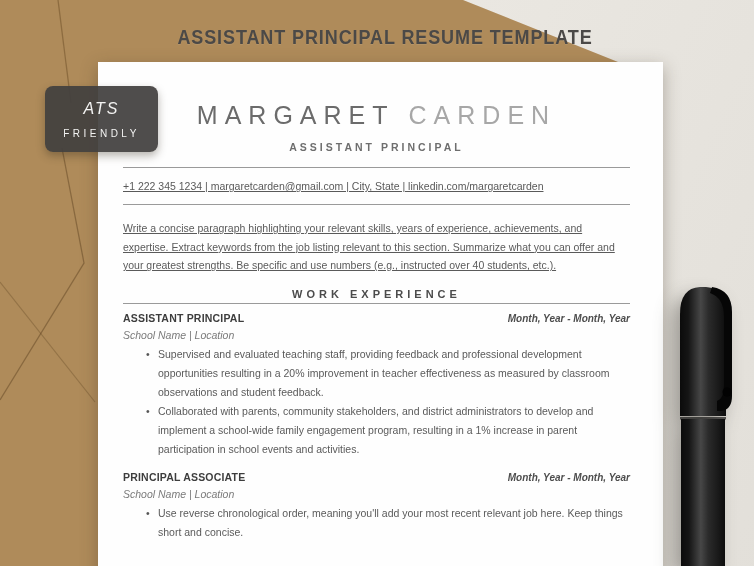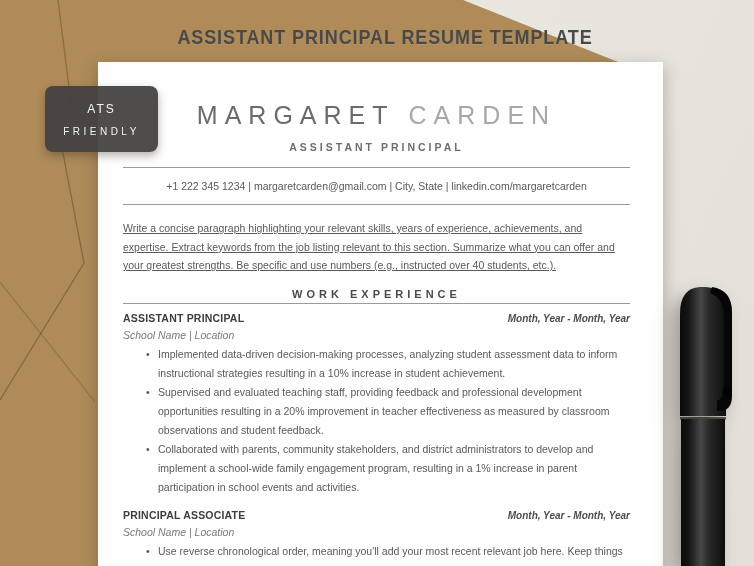--- a/index.html
+++ b/index.html
@@ -18,39 +18,39 @@
     z-index:3;box-shadow:0 5px 16px rgba(60,50,35,0.35);
     padding:0 33px 0 25px;box-sizing:border-box;color:#5a5a5a;}
   .name{margin-top:40px;text-align:center;font-size:25px;line-height:1.05;
     letter-spacing:7px;white-space:nowrap;}
   .name .first{color:#6b6b6b;}
   .name .last{color:#a7a7a7;margin-left:14px;}
   .role{margin-top:13px;text-align:center;font-size:10.5px;letter-spacing:3px;
     color:#6e6e6e;font-weight:bold;}
   .rule{border:none;border-top:1px solid #9a9a9a;margin:14px 0 0 0;}
   .rule2{border:none;border-top:1px solid #9a9a9a;margin:0;}
-  .contact{padding:10px 0;text-align:center;font-size:10.5px;color:#595959;line-height:16px;}
+  .contact{padding:10px 0;text-align:left;font-size:10.5px;color:#595959;line-height:16px;text-decoration:underline;}
   .summary{margin-top:14px;font-size:10.5px;line-height:18.5px;color:#5a5a5a;text-decoration:underline;}
   .section-head{margin-top:13px;text-align:center;font-size:11px;font-weight:600;
     letter-spacing:4px;color:#4b4b4b;}
   .rule3{border:none;border-top:1px solid #9a9a9a;margin:3px 0 0 0;}
   .job{margin-top:7px;}
   .job + .job{margin-top:11px;}
   .job-head{display:flex;justify-content:space-between;align-items:baseline;line-height:15px;}
   .job-title{font-size:10.5px;font-weight:bold;color:#3d3d3d;letter-spacing:0.2px;}
   .job-dates{font-size:10px;font-weight:bold;font-style:italic;color:#4d4d4d;}
   .job-org{font-size:10.5px;font-style:italic;color:#7a7a7a;line-height:17px;margin-top:1px;}
   ul.bullets{margin:1px 0 0 0;padding:0;list-style:none;}
   ul.bullets li{position:relative;padding-left:35px;font-size:10.5px;line-height:19px;color:#5a5a5a;}
   ul.bullets li::before{content:"\2022";position:absolute;left:23px;top:0;color:#555;}
   
   .badge{position:absolute;left:45px;top:86px;width:113px;height:66px;z-index:4;
     background:rgba(66,64,62,0.93);border-radius:8px;box-shadow:0 4px 8px rgba(50,40,25,0.35);
     display:flex;flex-direction:column;align-items:center;justify-content:center;color:#f4f4f3;}
-  .badge .l1{font-size:12px;letter-spacing:2px;font-weight:500;}
+  .badge .l1{font-size:16px;letter-spacing:2px;font-weight:500;font-style:italic;}
   .badge .l2{font-size:10px;letter-spacing:3.5px;margin-top:10px;}
   
   .pen{position:absolute;left:670px;top:280px;z-index:5;
     filter:drop-shadow(-8px 9px 9px rgba(45,42,38,0.38));}
 </style>
 </head>
 <body>
 
 <div class="scene">
 
@@ -77,21 +77,20 @@
     <div class="section-head">WORK EXPERIENCE</div>
     <hr class="rule3">
 
     <div class="job">
       <div class="job-head">
         <span class="job-title">ASSISTANT PRINCIPAL</span>
         <span class="job-dates">Month, Year - Month, Year</span>
       </div>
       <div class="job-org">School Name | Location</div>
       <ul class="bullets">
-        <li>Implemented data-driven decision-making processes, analyzing student assessment data to inform instructional strategies resulting in a 10% increase in student achievement.</li>
         <li>Supervised and evaluated teaching staff, providing feedback and professional development opportunities resulting in a 20% improvement in teacher effectiveness as measured by classroom observations and student feedback.</li>
         <li>Collaborated with parents, community stakeholders, and district administrators to develop and implement a school-wide family engagement program, resulting in a 1% increase in parent participation in school events and activities.</li>
       </ul>
     </div>
 
     <div class="job">
       <div class="job-head">
         <span class="job-title">PRINCIPAL ASSOCIATE</span>
         <span class="job-dates">Month, Year - Month, Year</span>
       </div>

